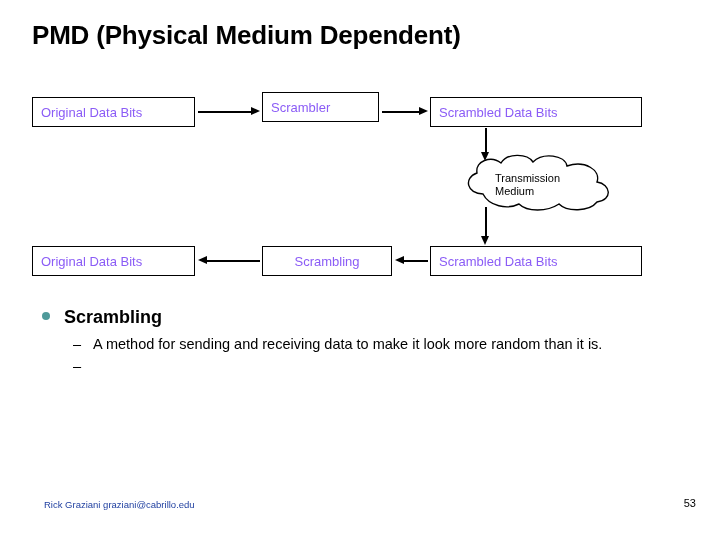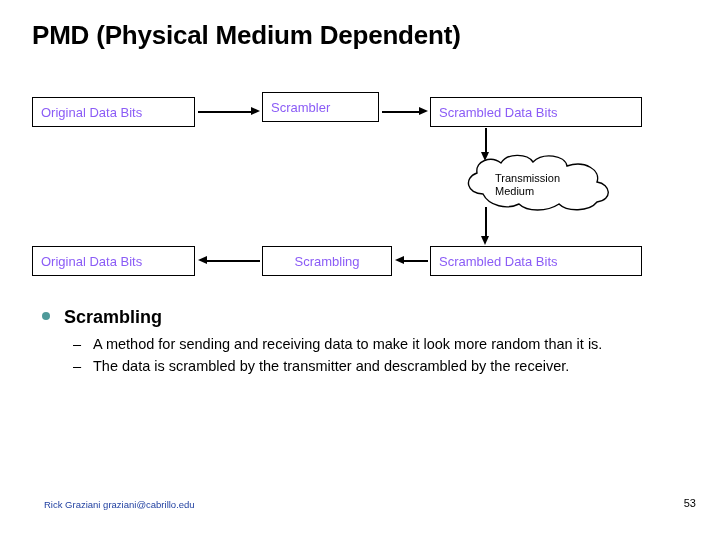--- a/index.html
+++ b/index.html
@@ -309,20 +309,19 @@
     </div>
     <div class="bullet-l2">
       <span class="dash">–</span>
       <span>A method for sending and receiving data to make it look more random than it is.</span>
     </div>
     <div class="bullet-l2">
       <span class="dash">–</span>
     </div>
     <div class="bullet-l2">
       <span class="dash">–</span>
-      <span>The data is scrambled by the transmitter and descrambled by the receiver.</span>
     </div>
   </div>
 
   <div class="footer-credit">Rick Graziani graziani@cabrillo.edu</div>
   <div class="footer-page">53</div>
 
 </div>
 
 </body></html>

